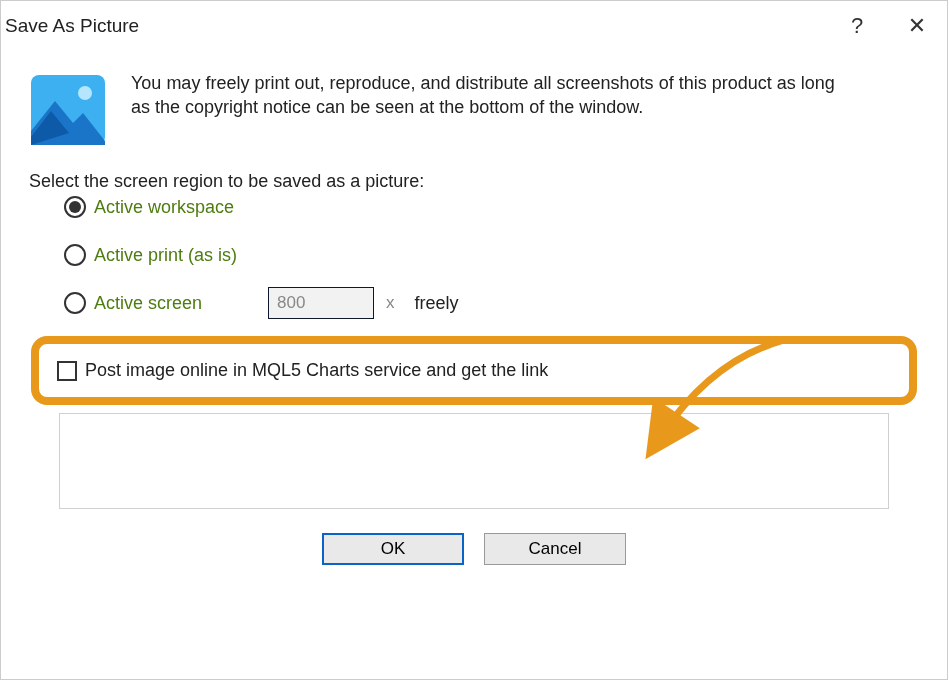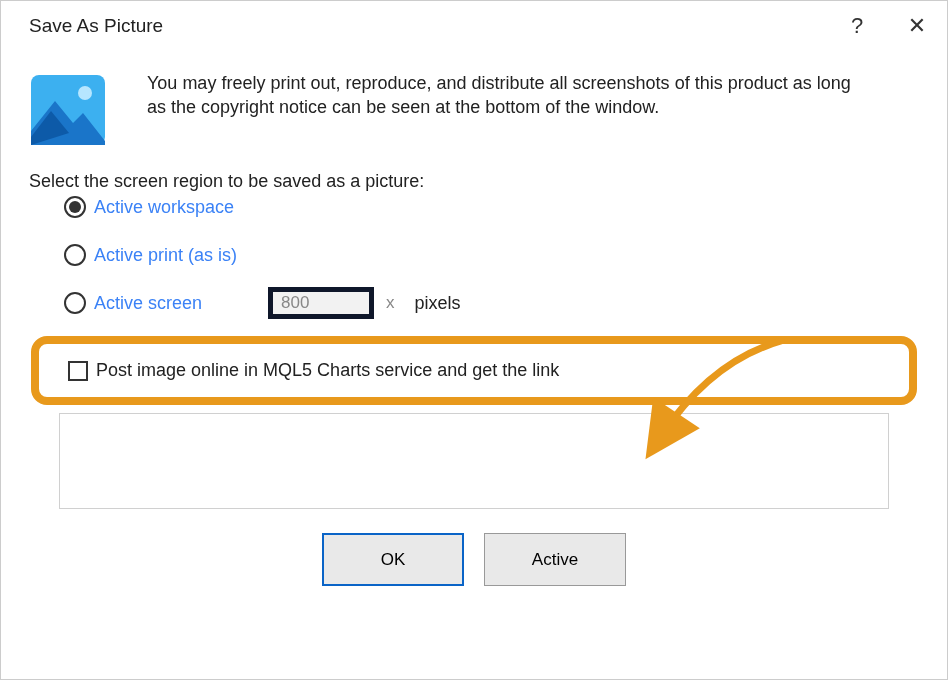--- a/index.html
+++ b/index.html
@@ -23,21 +23,21 @@
     position: relative;
   }
   .titlebar {
     display: flex;
     align-items: center;
     height: 50px;
     position: relative;
   }
   .title-text {
     font-size: 19px;
-    padding-left: 28px;
+    padding-left: 4px;
     color: #222;
   }
   .titlebar-buttons {
     position: absolute;
     right: 0;
     top: 0;
     display: flex;
     height: 50px;
   }
   .tb-btn {
@@ -50,21 +50,21 @@
     color: #333;
     cursor: pointer;
   }
   .content {
     padding: 20px 28px 0 28px;
     position: relative;
   }
   .intro-row {
     display: flex;
     align-items: flex-start;
-    gap: 40px;
+    gap: 24px;
     margin-bottom: 22px;
   }
   .picture-icon {
     width: 78px;
     height: 78px;
     flex-shrink: 0;
   }
   .intro-text {
     font-size: 18px;
     line-height: 1.35;
@@ -95,46 +95,46 @@
     flex-shrink: 0;
   }
   .radio-inner {
     width: 12px;
     height: 12px;
     background: #333;
     border-radius: 50%;
   }
   .radio-label {
     font-size: 18px;
-    color: #3b82f6;
+    color: #4d7c0f;
   }
   .dim-input {
     width: 106px;
     height: 32px;
-    border: 5px solid #0f172a;
+    border: 1px solid #0f172a;
     background: #f2f2f2;
     color: #888;
     font-size: 17px;
     padding: 0 8px;
     margin: 0 6px;
     font-family: inherit;
   }
   .dim-x {
     color: #888;
     font-size: 17px;
     margin: 0 6px;
   }
   .pixels-label {
     font-size: 18px;
     margin-left: 14px;
   }
   .highlight-box {
     border: 8px solid #e8991c;
     border-radius: 16px;
-    padding: 16px 29px;
+    padding: 16px 18px;
     margin: 16px 2px 8px 2px;
     display: flex;
     align-items: center;
   }
   .checkbox {
     width: 20px;
     height: 20px;
     border: 2px solid #333;
     margin-right: 8px;
     flex-shrink: 0;
@@ -149,21 +149,21 @@
     background: #fff;
   }
   .button-row {
     display: flex;
     justify-content: center;
     gap: 20px;
     margin-top: 24px;
   }
   .btn {
     width: 142px;
-    height: 53px;
+    height: 32px;
     font-size: 17px;
     font-family: inherit;
     cursor: pointer;
     border: 1px solid #999;
     background: #e9e9e9;
   }
   .btn.primary {
     border: 2px solid #0a64c7;
   }
   .arrow-svg {
@@ -215,21 +215,21 @@
         <div class="radio-outer"></div>
         <span class="radio-label">Active print (as is)</span>
       </div>
 
       <div class="radio-row">
         <div class="radio-outer"></div>
         <span class="radio-label">Active screen</span>
         <span style="width:60px"></span>
         <input class="dim-input" disabled="" value="800" style="">
         <span class="dim-x">x</span>
-        <span class="pixels-label">pixels</span>
+        <span class="pixels-label">freely</span>
       </div>
 
     </div>
 
     <svg class="arrow-svg" width="180" height="140">
       <defs>
         <marker id="arrowhead" markerWidth="12" markerHeight="12" refX="6" refY="6" orient="auto">
           <path d="M 2 2 L 10 6 L 2 10 Z" fill="#e8991c"></path>
         </marker>
       </defs>
@@ -238,17 +238,17 @@
 
     <div class="highlight-box">
       <div class="checkbox"></div>
       <span class="checkbox-label">Post image online in MQL5 Charts service and get the link</span>
     </div>
 
     <div class="empty-box"></div>
 
     <div class="button-row">
       <button class="btn primary">OK</button>
-      <button class="btn">Active</button>
+      <button class="btn">Cancel</button>
     </div>
 
   </div>
 </div>
 
 </body></html>

